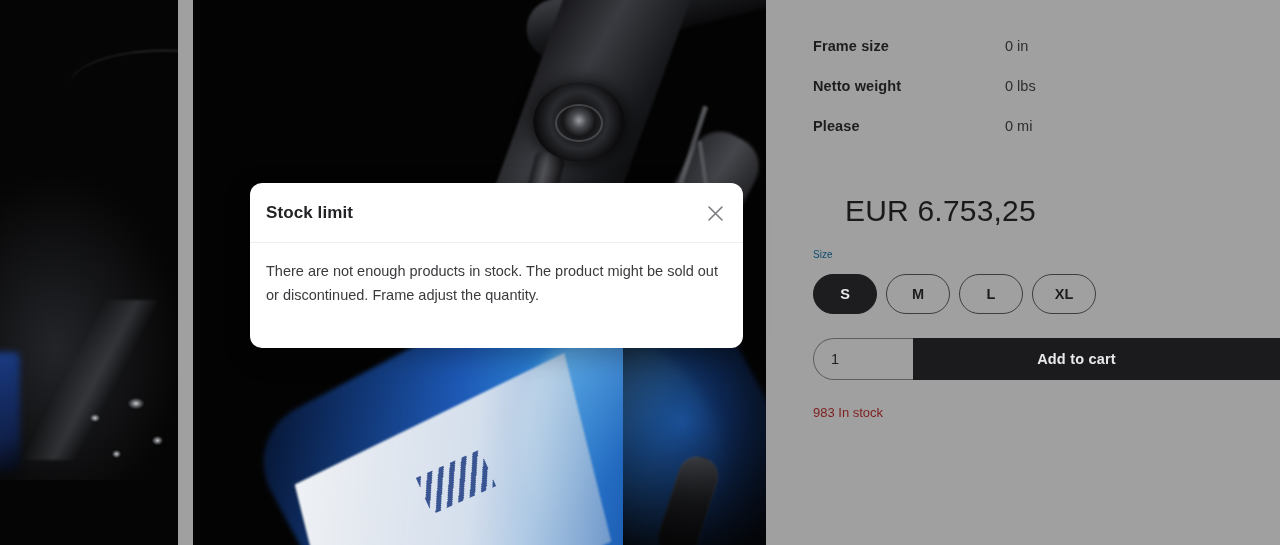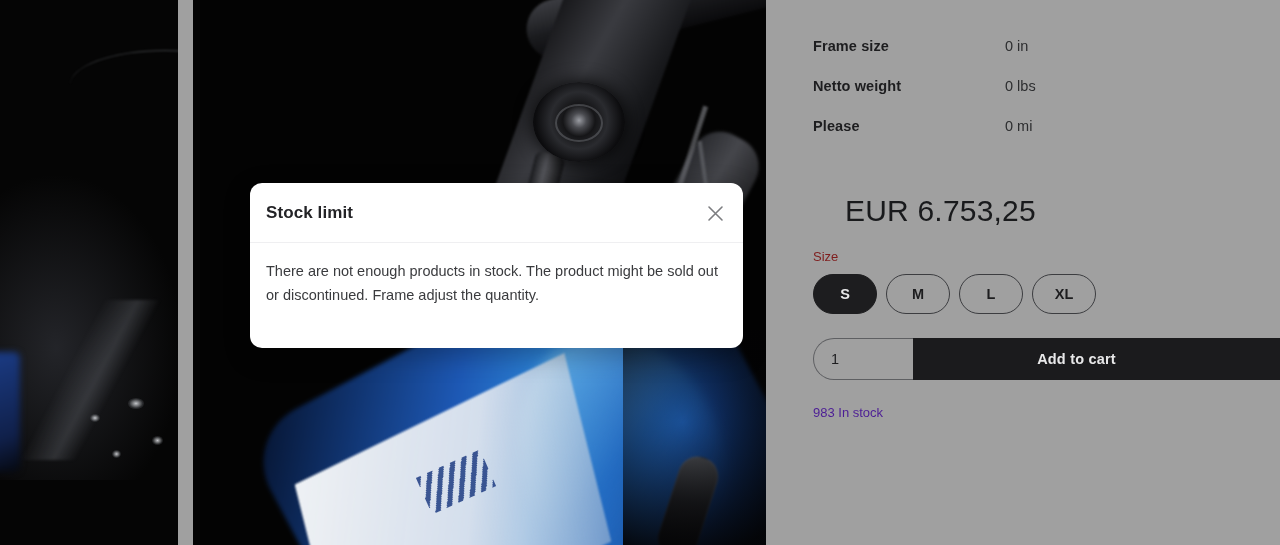--- a/index.html
+++ b/index.html
@@ -190,21 +190,21 @@
 
   .price {
     position: absolute; left: 47px; top: 194px;
     font-size: 30px; font-weight: 400; color: #191a1c;
     letter-spacing: .2px;
     margin-left: 32px;
   }
 
   .size-label {
     position: absolute; left: 47px; top: 249px;
-    font-size: 13px; color: #7f1d1d;
+    font-size: 10px; color: #0c4a6e;
   }
   .size-row { position: absolute; left: 47px; top: 274px; display: flex; gap: 9px; }
   .size-pill {
     width: 64px; height: 40px; border-radius: 20px;
     display: flex; align-items: center; justify-content: center;
     font-size: 14.5px; font-weight: bold; color: #1d1d1f;
     border: 1px solid #3c3d40;
     background: transparent;
     cursor: pointer;
   }
@@ -228,21 +228,21 @@
     background: #1b1b1d; border: none;
     color: #e8e8e9; font-size: 14.5px; font-weight: bold;
     letter-spacing: .2px;
     cursor: pointer;
     display: flex; align-items: center; justify-content: center;
     padding-right: 40px;
     text-align: center;
   }
   .stock {
     position: absolute; left: 47px; top: 405px;
-    font-size: 13px; color: #4c1d95;
+    font-size: 13px; color: #7f1d1d;
   }
 
   
   .modal {
     position: absolute; left: 250px; top: 183px;
     width: 493px; height: 165px;
     background: #fff;
     border-radius: 12px;
     box-shadow: 0 8px 26px rgba(0,0,0,.28);
     overflow: hidden;

